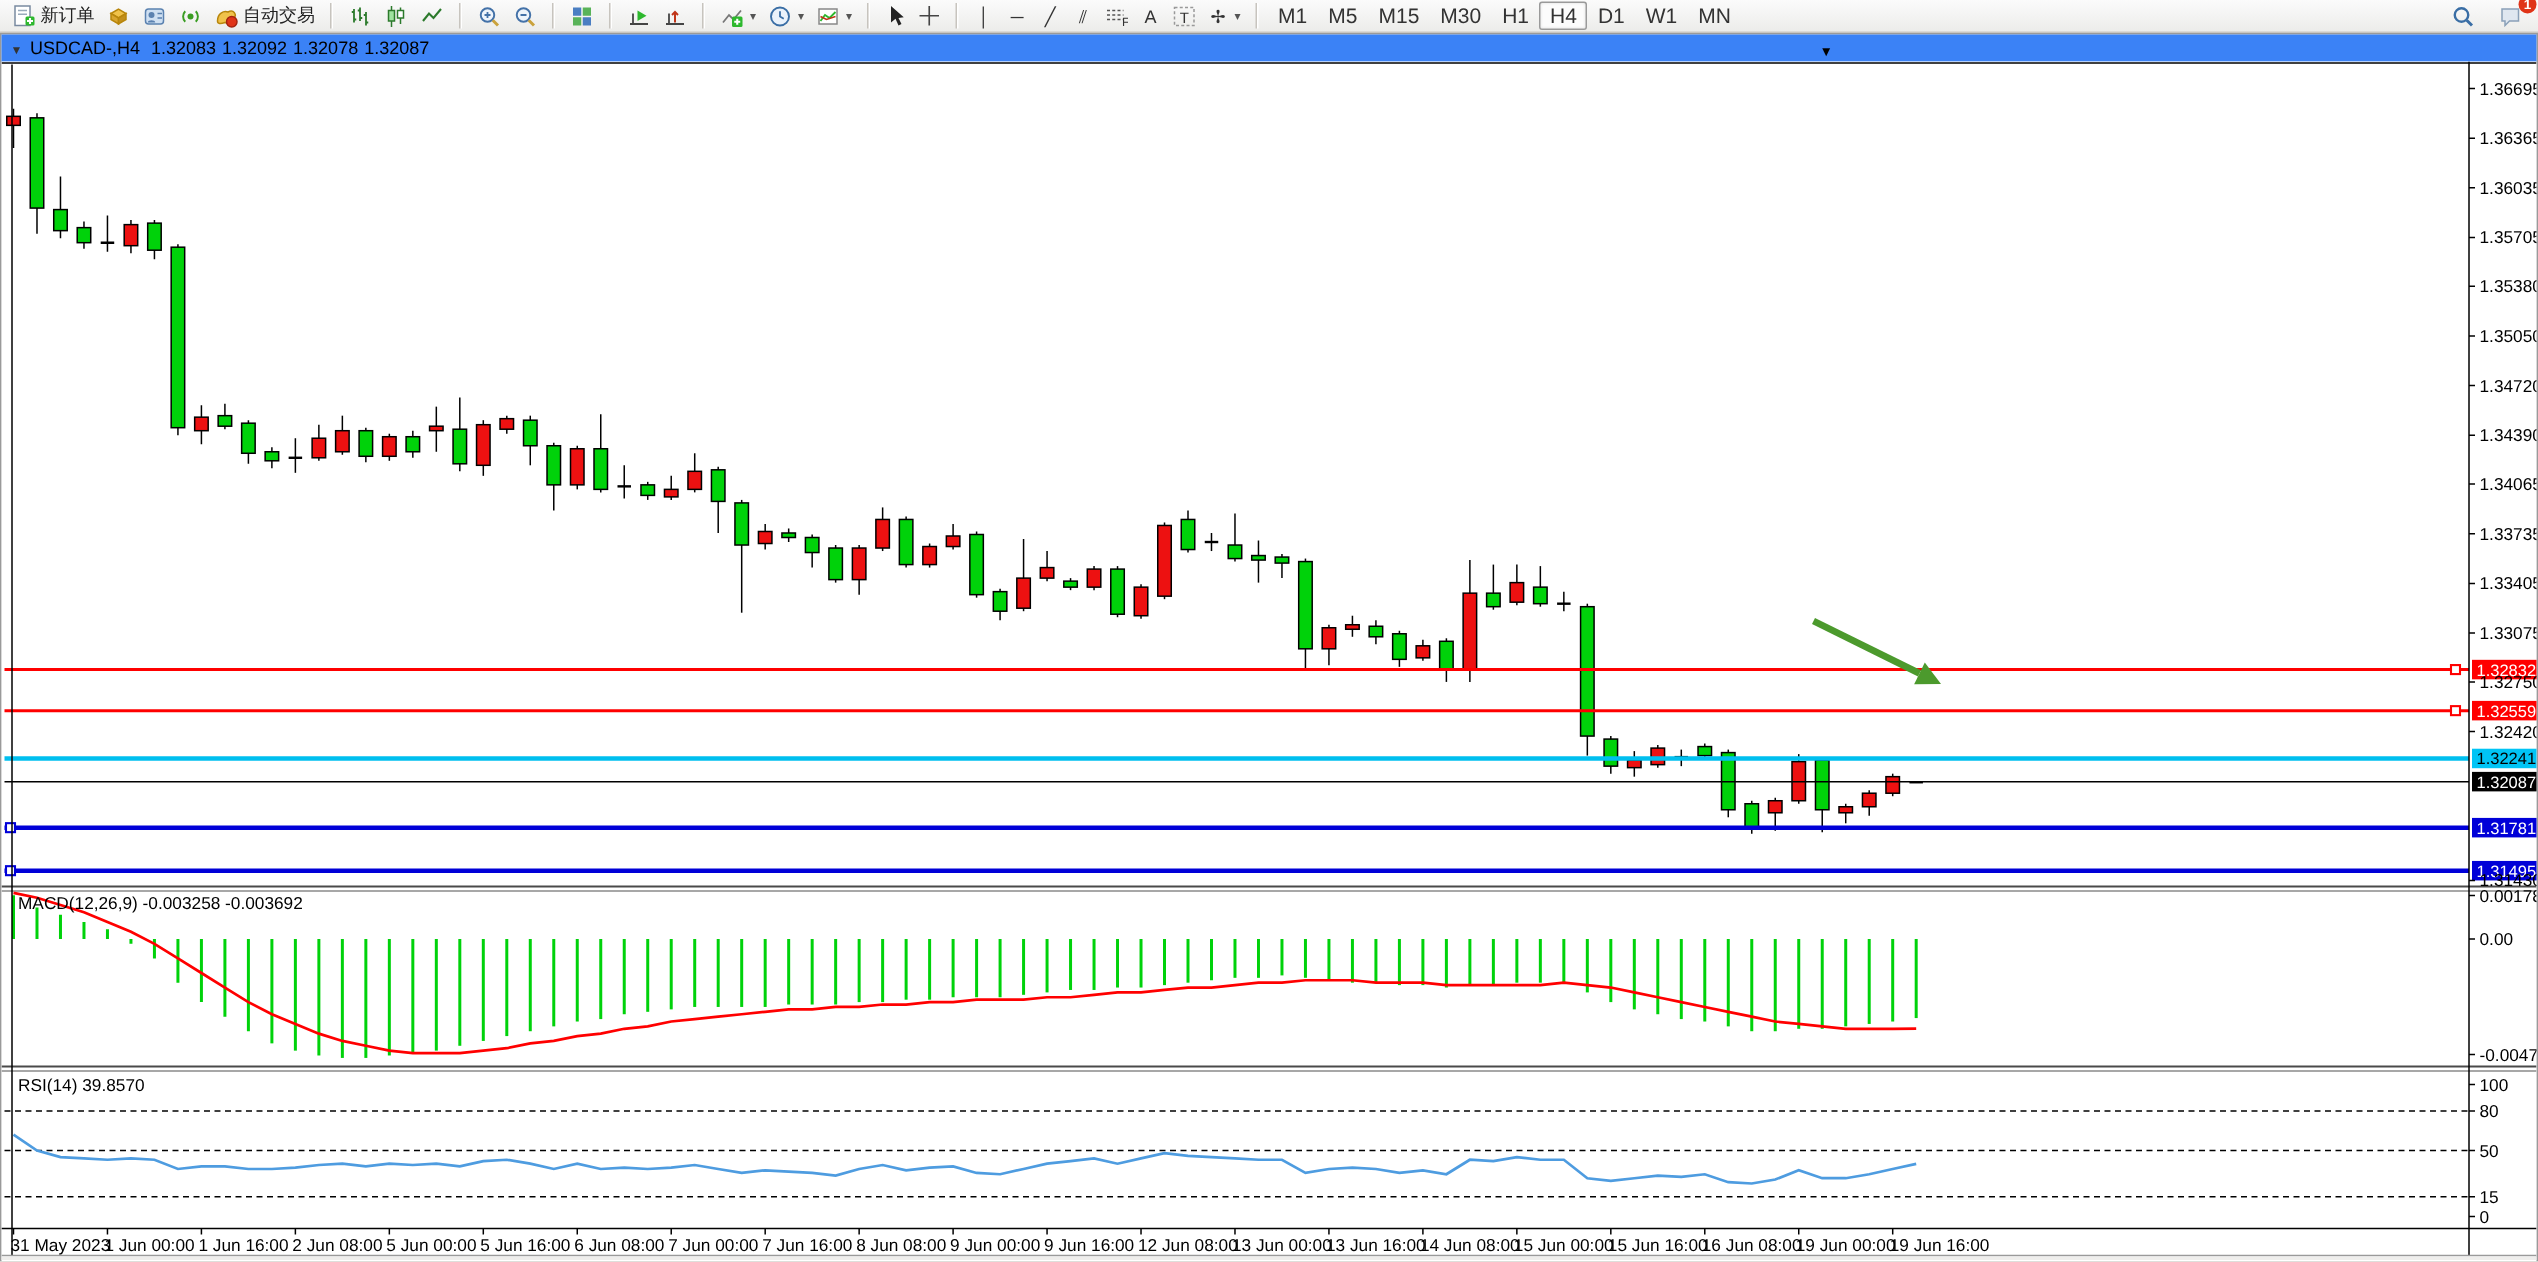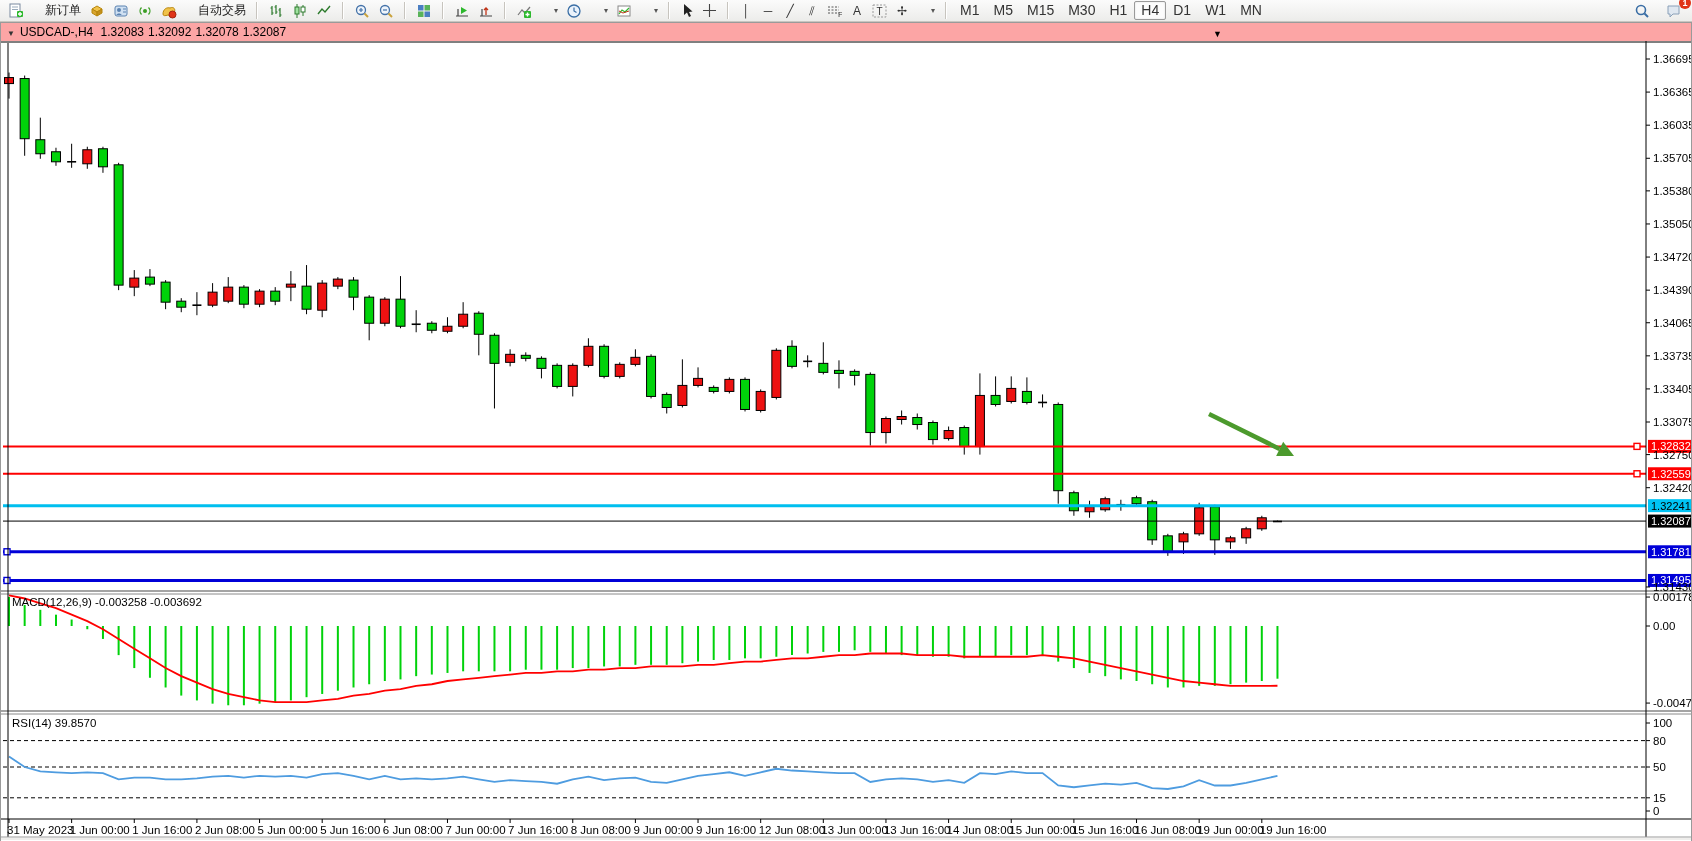--- a/index.html
+++ b/index.html
@@ -2,32 +2,32 @@
 <html><head>
 <meta charset="utf-8">
 <style>
   html,body{margin:0;padding:0;background:#d4d0c8;font-family:"Liberation Sans",sans-serif;}
   #app{position:relative;width:1692px;height:841px;background:#f0efed;overflow:hidden;}
   
   #toolbar{position:absolute;left:0;top:0;width:1692px;height:21px;background:linear-gradient(#fbfbfb,#ececea);
     border-bottom:1px solid #c9c6c0;display:flex;align-items:center;font-size:12px;color:#222;}
   .tgroup{display:flex;align-items:center;height:21px;padding:0 4px;}
   .sep{width:0;height:17px;border-left:1px solid #c7c4be;border-right:1px solid #ffffff;margin:0 2px;}
-  .tbtn{display:flex;align-items:center;gap:21px;height:19px;padding:0 3px;border:1px solid transparent;border-radius:2px;cursor:default;}
+  .tbtn{display:flex;align-items:center;gap:3px;height:19px;padding:0 3px;border:1px solid transparent;border-radius:2px;cursor:default;}
   .tbtn svg{display:block;}
   .glyph{font-size:12px;line-height:12px;color:#333;width:14px;text-align:center;}
   .drop{font-size:8px;color:#555;margin-left:1px;}
   .tf{padding:1px 6px;height:15px;line-height:15px;font-size:14px;color:#333;border:1px solid transparent;border-radius:2px;}
   .tf.active{border:1px solid #9a9a9a;background:#fcfcfc;box-shadow:inset 0 0 2px #ddd;}
   #right-tools{margin-left:auto;display:flex;align-items:center;padding-right:6px;gap:8px;}
   .badge{position:absolute;top:-4px;right:-6px;background:#e03418;color:#fff;border-radius:50%;
     width:12px;height:12px;font-size:9px;line-height:12px;text-align:center;font-weight:bold;}
   
   #chart-window{position:absolute;left:0;top:22px;width:1690px;height:818px;background:#ffffff;border:1px solid #9a9a9a;}
-  #title-bar{position:relative;height:18px;line-height:18px;font-size:12px;color:#000;padding-left:6px;background:#fca5a5;}
+  #title-bar{position:relative;height:18px;line-height:18px;font-size:12px;color:#000;padding-left:6px;background:#3b82f6;}
   #title-bar .tri{font-size:8px;color:#333;margin-right:5px;}
   #title-bar span{margin-right:4px;}
   #shift-marker{position:absolute;left:1212px;top:2px;font-size:9px;color:#000;}
   #plot-svg{position:absolute;left:0;top:18px;}
   text{font-family:"Liberation Sans",sans-serif;}
 </style>
 </head>
 <body>
 
 <div id="app">

